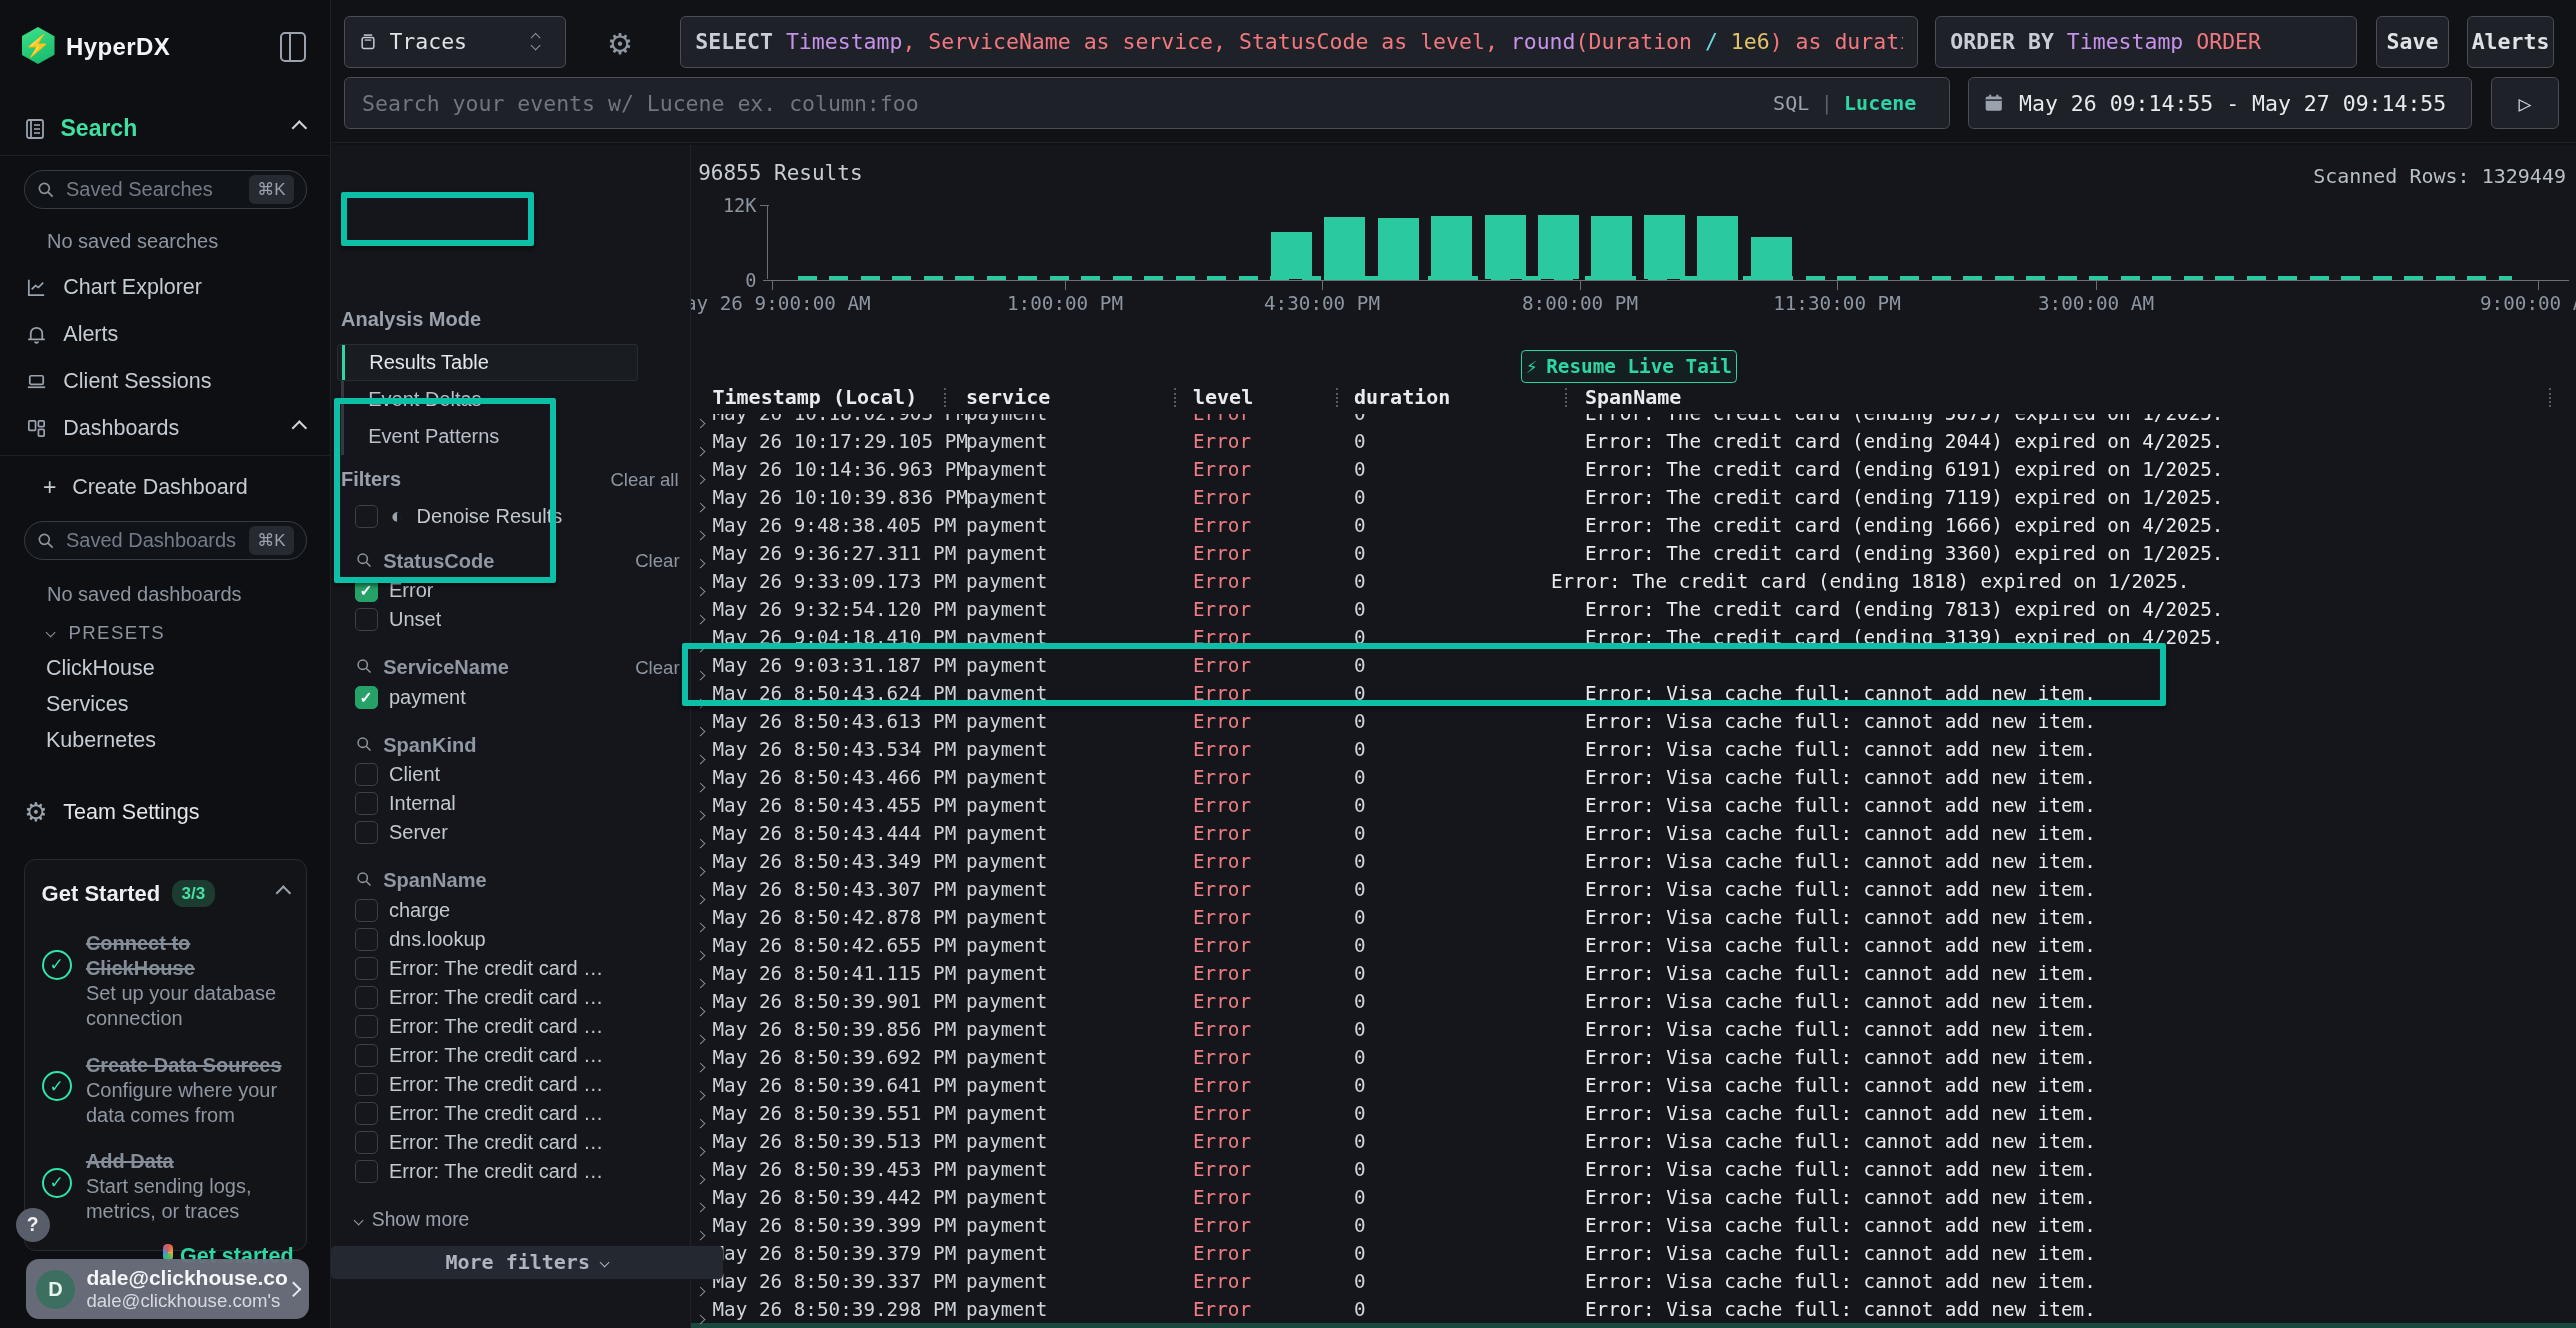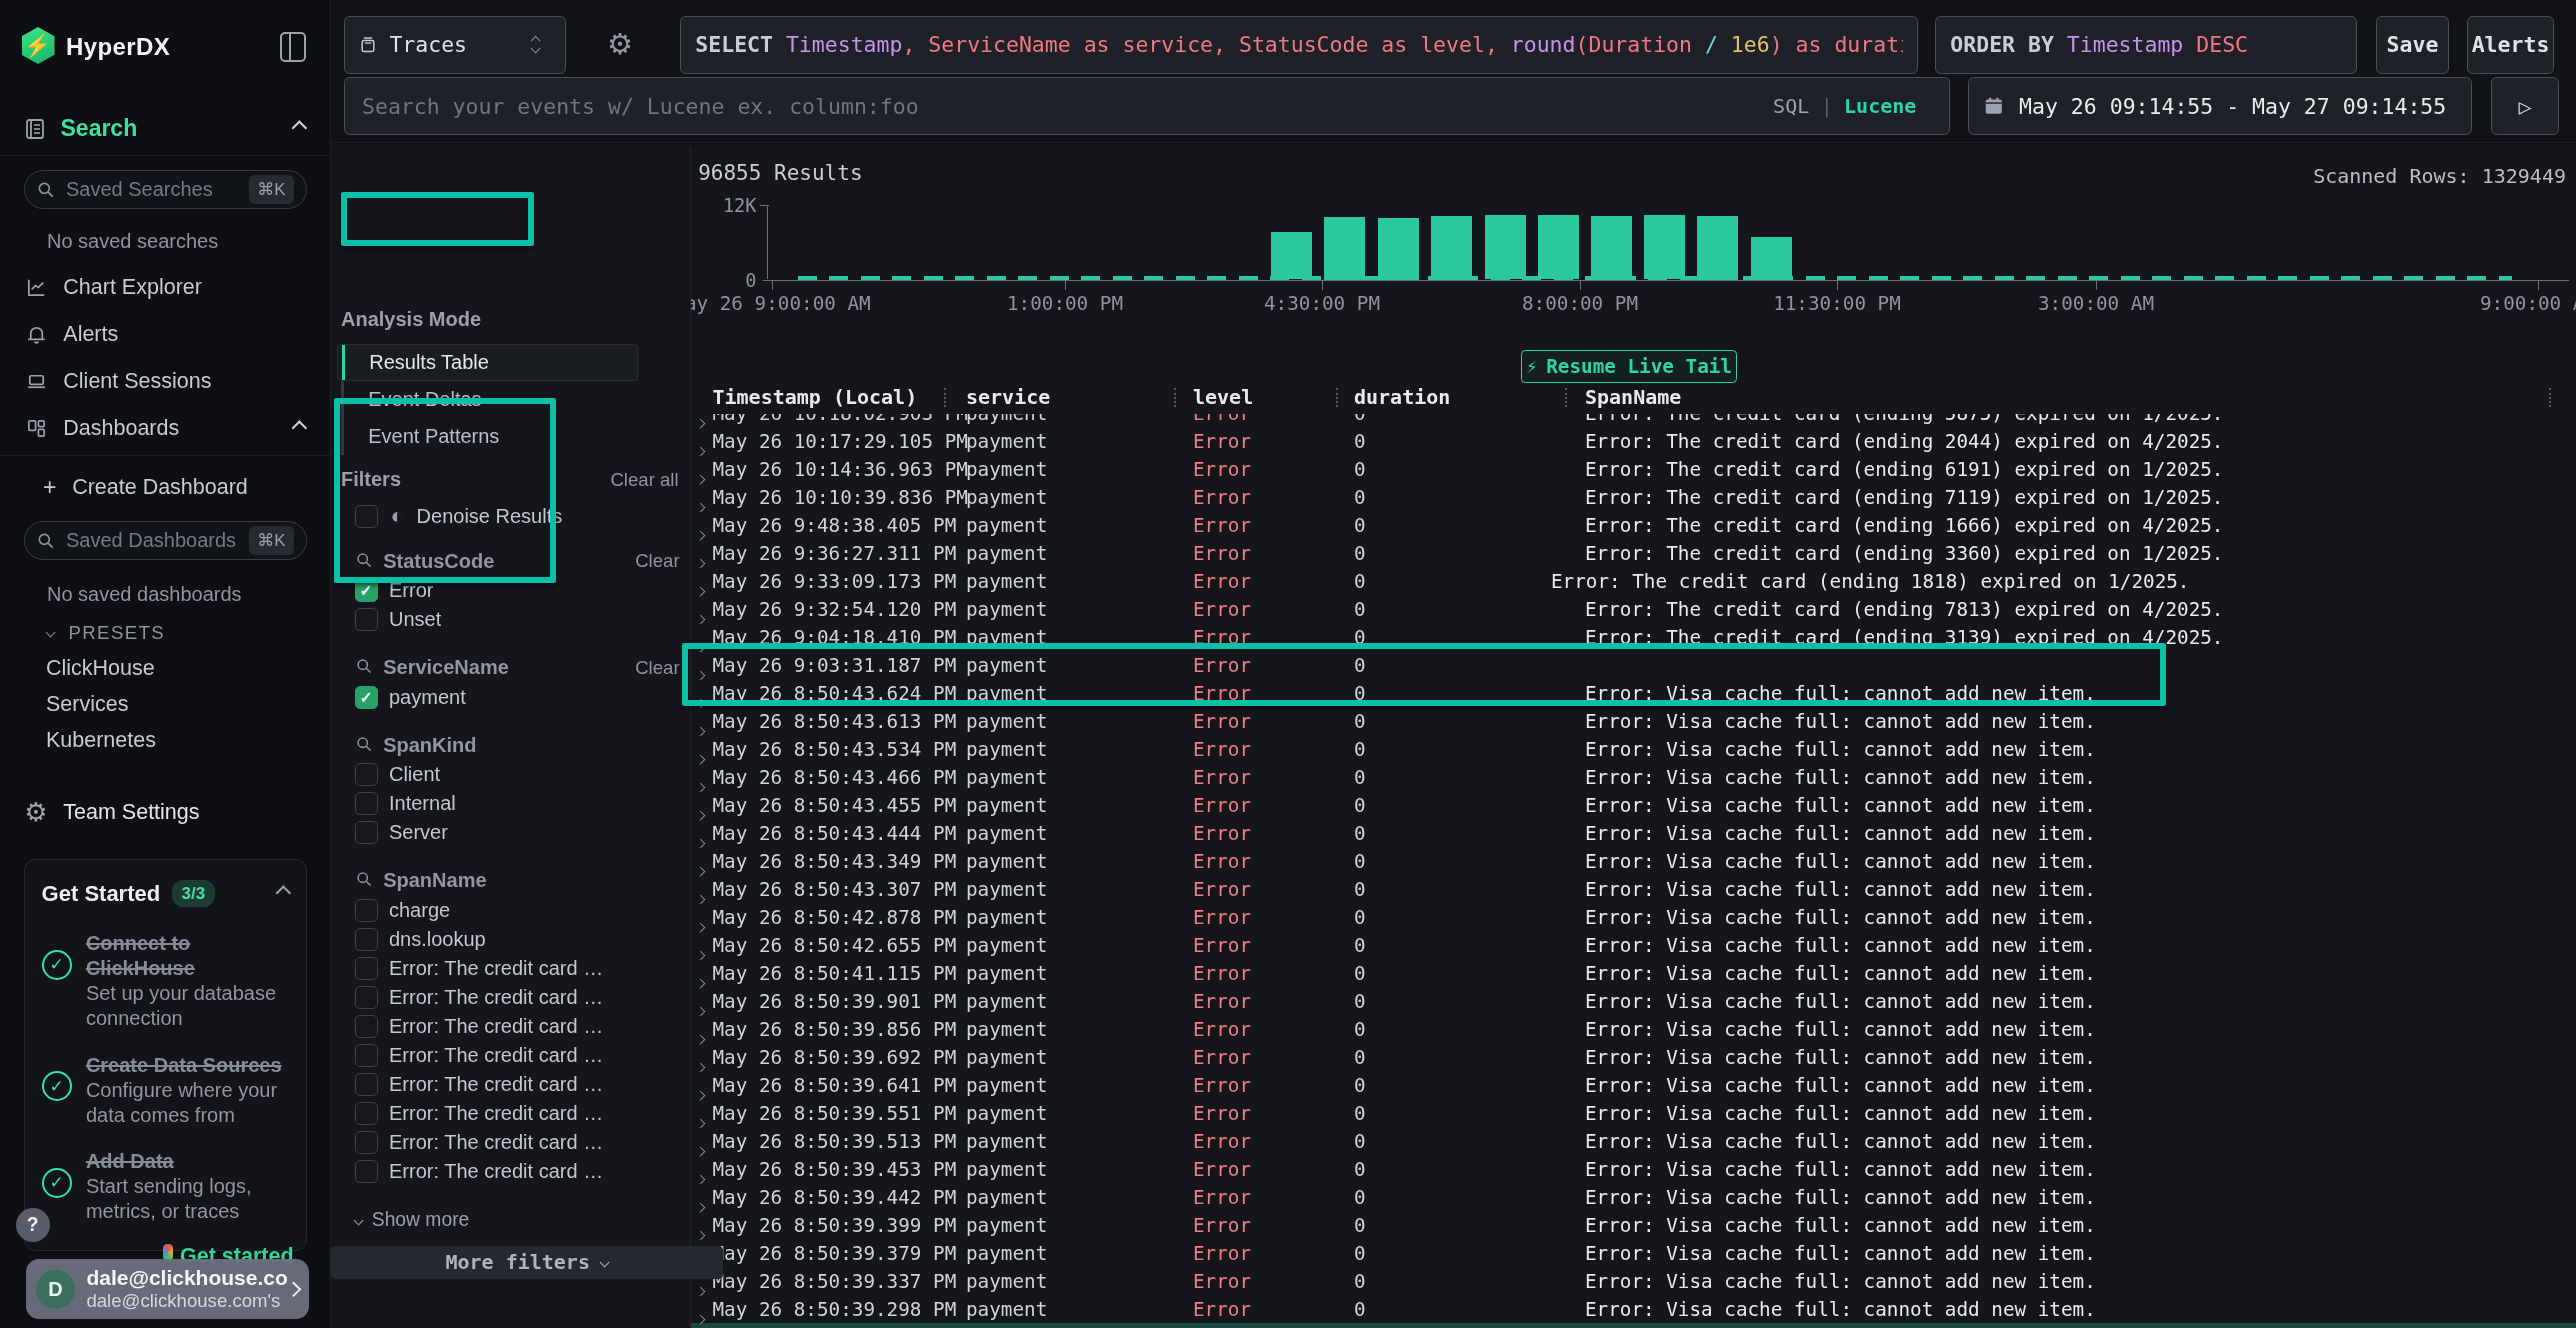--- a/index.html
+++ b/index.html
@@ -42,21 +42,21 @@
   #hidden-link .txt{font-size:21.5px;font-weight:bold;color:#2fd6a5;line-height:24px}
   #user-chip{position:absolute;left:26px;top:1259px;width:283px;height:60px;background:rgba(106,111,124,.96);border-radius:13px;z-index:40;display:flex;align-items:center;padding:0 10px}
   #avatar{width:39px;height:39px;border-radius:50%;background:#3c6f60;color:#e9f5ef;font-weight:bold;font-size:20px;display:flex;align-items:center;justify-content:center}
   #user-texts{margin-left:11.4px;flex:1;overflow:hidden}
   #user-email{font-size:21px;font-weight:bold;color:#f4f6f9;white-space:nowrap}
   #user-org{font-size:18.6px;color:#d6dae0;white-space:nowrap}
   #user-chip .car{color:#e8ebef}
 
   
   #header{position:absolute;left:331px;top:0;width:2245px;height:143px;background:#101216;border-bottom:1.4px solid #1d2024;z-index:8}
-  .hbox{position:absolute;height:58px;background:#1e2127;border:1.4px solid #4a4f57;border-radius:5.7px;display:flex;align-items:center}
+  .hbox{position:absolute;height:52px;background:#1e2127;border:1.4px solid #4a4f57;border-radius:5.7px;display:flex;align-items:center}
   .hbox .txt{font-size:21.5px;color:#dfe3e8}
   .sq-kw{color:#c9ced6;font-weight:bold}
   .sq-purple{color:#c792ea}
   .sq-red{color:#f2787f}
   .sq-cyan{color:#6fd6e2}
   .sq-yellow{color:#e2c26b}
   #sql-query,#order-by{overflow:hidden;white-space:pre;font-size:21.5px}
   .btn{justify-content:center;font-weight:bold;font-size:21.5px;color:#dfe3e8}
   #updown{display:flex;flex-direction:column;gap:4.3px;color:#8d95a0;margin-left:auto;margin-right:13px}
   #search-right{margin-left:auto;margin-right:15.7px;display:flex;gap:11.4px;font-size:20px}
@@ -287,21 +287,21 @@
           <span class="car down sm" style="margin-top:-2.9px"></span>
         </span>
     </div>
     <div class="abs" style="left:276px;top:27px;font-size:29px;color:#8d95a0">⚙</div>
 
     <div class="hbox" style="left:349px;top:15.7px;width:1238px;padding:0 14.3px">
       <div id="sql-query" class="mono"><span class="sq-kw">SELECT </span><span class="sq-purple">Timestamp</span><span class="sq-red">, </span><span class="sq-red">ServiceName as service, StatusCode as level, </span><span class="sq-purple">round</span><span class="sq-red">(Duration </span><span class="sq-cyan">/ </span><span class="sq-yellow">1e6</span><span class="sq-red">) as duration, Span</span></div>
     </div>
 
     <div class="hbox" style="left:1604px;top:15.7px;width:422px;padding:0 14.3px">
-      <div id="order-by" class="mono"><span class="sq-kw">ORDER BY </span><span class="sq-purple">Timestamp</span><span class="sq-red"> DESC</span></div>
+      <div id="order-by" class="mono"><span class="sq-kw">ORDER BY </span><span class="sq-purple">Timestamp</span><span class="sq-red"> ORDER</span></div>
     </div>
 
     <div class="hbox btn mono" style="left:2045px;top:15.7px;width:73px">Save</div>
     <div class="hbox btn mono" style="left:2136px;top:15.7px;width:87px">Alerts</div>
 
     <div class="hbox mono" style="left:13px;top:77px;width:1606px;padding:0 17px">
       <span style="font-size:21.5px;color:#6f7680">Search your events w/ Lucene ex. column:foo</span>
       <span id="search-right">
         <span id="sql-toggle">SQL</span>
         <span id="toggle-sep">|</span>

